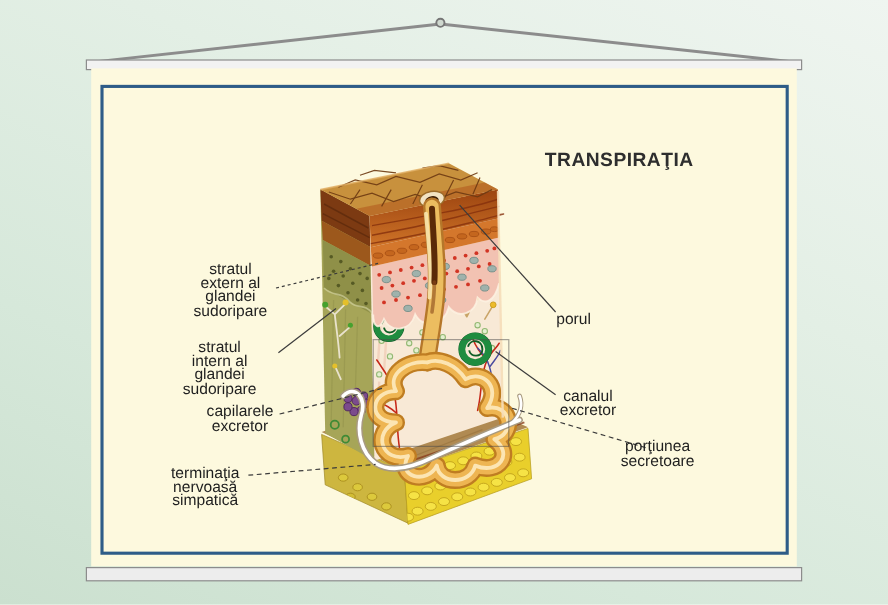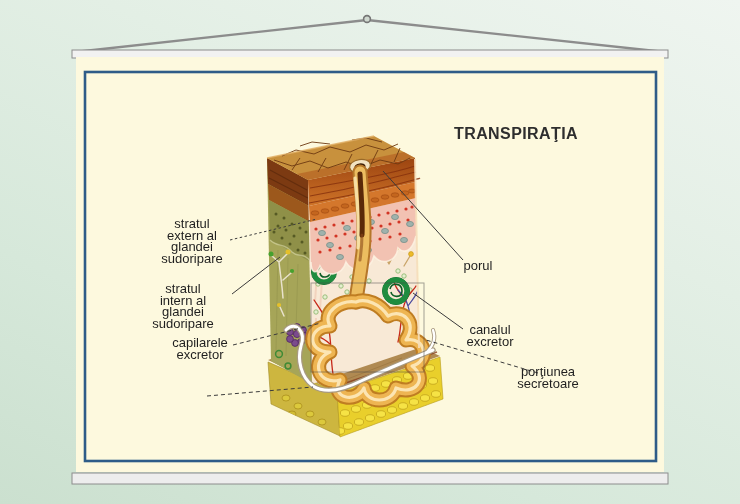--- a/index.html
+++ b/index.html
@@ -371,19 +371,22 @@
   <div class="txt lbl lbl-extern">stratul
 extern al
 glandei
 sudoripare</div>
   <div class="txt lbl lbl-intern">stratul
 intern al
 glandei
 sudoripare</div>
   <div class="txt lbl lbl-capilarele">capilarele
 excretor</div>
+  <div class="txt lbl lbl-terminatia">terminaţia
+nervoasă
+simpatică</div>
   <div class="txt lbl lbl-porul">porul</div>
   <div class="txt lbl lbl-canalul">canalul
 excretor</div>
   <div class="txt lbl lbl-portiunea">porţiunea
 secretoare</div>
 
 </div>
 
 </body></html>

